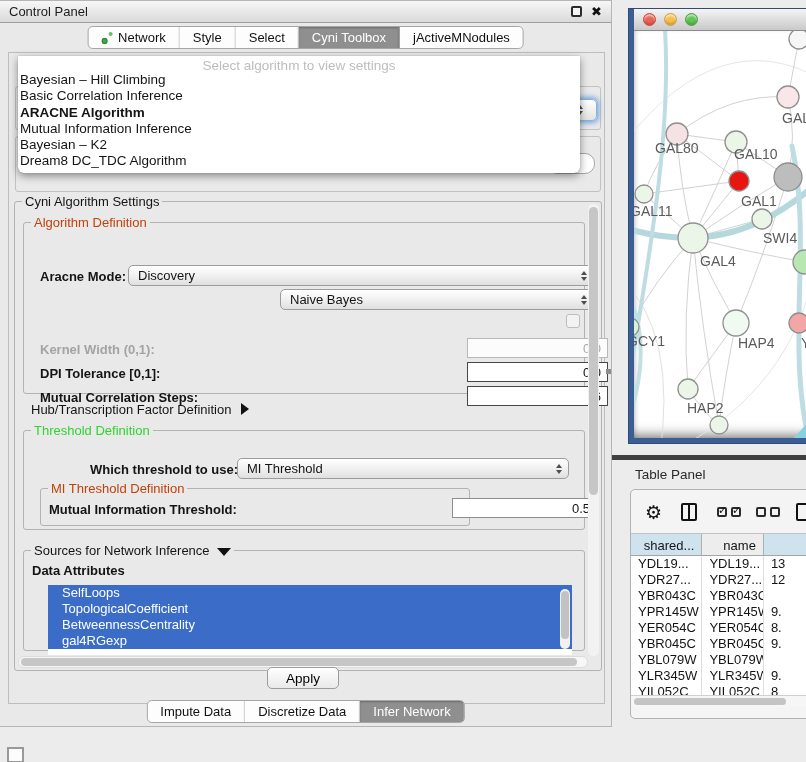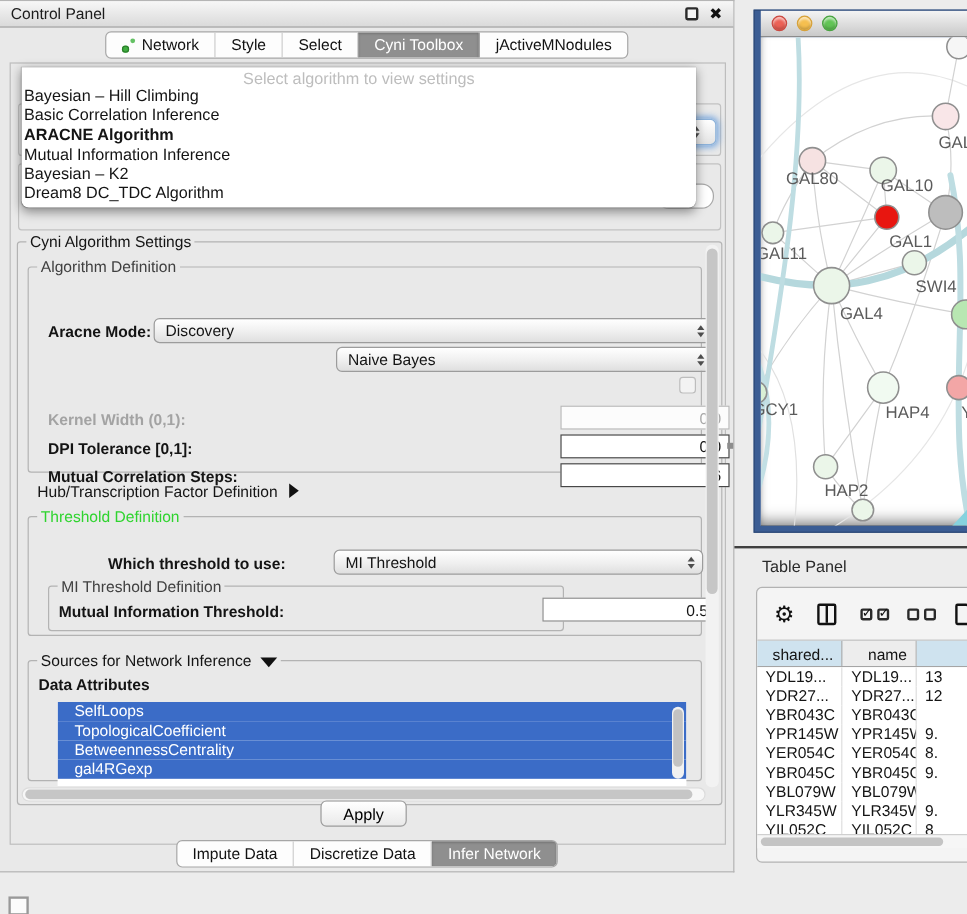--- a/index.html
+++ b/index.html
@@ -50,21 +50,21 @@
   #dd-overlay { position:absolute; left:18px; top:55px; width:562px; height:117px;
         background:#fff; border-radius:0 0 6px 6px;
         box-shadow:0 3px 9px rgba(0,0,0,.42), 0 0 1px rgba(0,0,0,.35); z-index:5; }
   #dd-overlay .placeholder { text-align:center; color:#bdbdbd; font-size:13.5px; padding-top:2px; height:16px; }
   .dd-item { line-height:16.3px; padding-left:2px; font-size:13.5px; white-space:nowrap; }
 
   
   .groupbox { position:absolute; border:1px solid #b3b3b3; border-radius:3px; }
   .chip { position:absolute; top:-8px; left:7px; background:#e9e9e9; padding:0 3px;
         font-size:13px; white-space:nowrap; }
-  .chip-blue { color:#404040;text-align:right; }
+  .chip-blue { color:#c2410c;text-align:right; }
   .chip-green { color:#2fd42f; }
 
   #settings { position:absolute; left:14px; top:200px; width:588px; height:470px;
         border:1px solid #b3b3b3; border-radius:3px; }
 
   .lbl { position:absolute; font-size:13px; white-space:nowrap; }
   .combo { position:absolute; height:21px; border:1px solid #9c9c9c; border-radius:5px;
         background:linear-gradient(#ffffff,#efefef 55%,#dfdfdf);
         display:flex; align-items:center; padding:0 20px 0 9px; font-size:13px; }
   .combo .arrows { position:absolute; right:6px; top:50%; transform:translateY(-50%);
@@ -123,21 +123,21 @@
   .tl-red { background:#ec6156; border:1px solid #ca4a42; }
   .tl-yellow { background:#f5bf4f; border:1px solid #d6a13a; }
   .tl-green { background:#61c455; border:1px solid #4aa342; }
   #nw-canvas { position:relative; width:180px; height:407px; background:#fff; overflow:hidden;
         box-shadow:inset 0 -10px 12px -7px rgba(0,0,0,.5), inset 3px 0 6px -4px rgba(0,0,0,.35); }
   #net-svg { position:absolute; left:0; top:0; }
   #net-svg text { font-family:"Liberation Sans","DejaVu Sans",sans-serif; }
 
   
   #tp-header { position:absolute; left:612px; top:455px; width:194px; height:33px;
-        border-top:2px solid #404040; display:flex; align-items:center; padding-left:23px;
+        border-top:5px solid #404040; display:flex; align-items:center; padding-left:23px;
         color:#2a2a2a; font-size:13.5px; }
   #tp { position:absolute; left:630px; top:489px; width:190px; height:230px;
         background:#f4f4f4; border:1px solid #b2b2b2; border-radius:5px; overflow:hidden; }
   #tp-toolbar { height:43px; display:flex; align-items:center; }
   .ticon { display:inline-flex; align-items:center; }
   .gear { font-family:"DejaVu Sans",sans-serif; font-size:19px; color:#111; margin-left:14px; }
   .cols { width:16px; height:18px; border:2px solid #111; border-radius:2px; position:relative; margin-left:19px; }
   .cols::after { content:""; position:absolute; left:5px; top:0; width:2px; height:14px; background:#111; }
   .chkpair { gap:4px; margin-left:20px; }
   .chkpair.second { margin-left:15px; }
@@ -249,21 +249,21 @@
 
     <span class="lbl" style="left:16px; top:200px;">
       <span>Hub/Transcription Factor Definition</span>
       <span class="tri-right"></span>
     </span>
 
     <div class="groupbox" style="left:8px; top:228px; width:562px; height:100px;">
       <span class="chip chip-green">Threshold Definition</span>
 
       <span class="lbl bold" style="left:66px; top:31px;">Which threshold to use:</span>
-      <div class="combo" style="left:213px; top:27px; width:308px;margin-left:41px;">
+      <div class="combo" style="left:213px; top:27px; width:332px;">
         <span>MI Threshold</span>
         <span class="arrows">
             <span class="tri-up"></span>
             <span class="tri-dn"></span>
           </span>
       </div>
 
       <div class="groupbox" style="left:16px; top:57px; width:430px; height:38px;">
         <span class="chip chip-blue" style="background:#e9e9e9;">MI Threshold Definition</span>
         <span class="lbl bold" style="left:8px; top:13px;">Mutual Information Threshold:</span>

